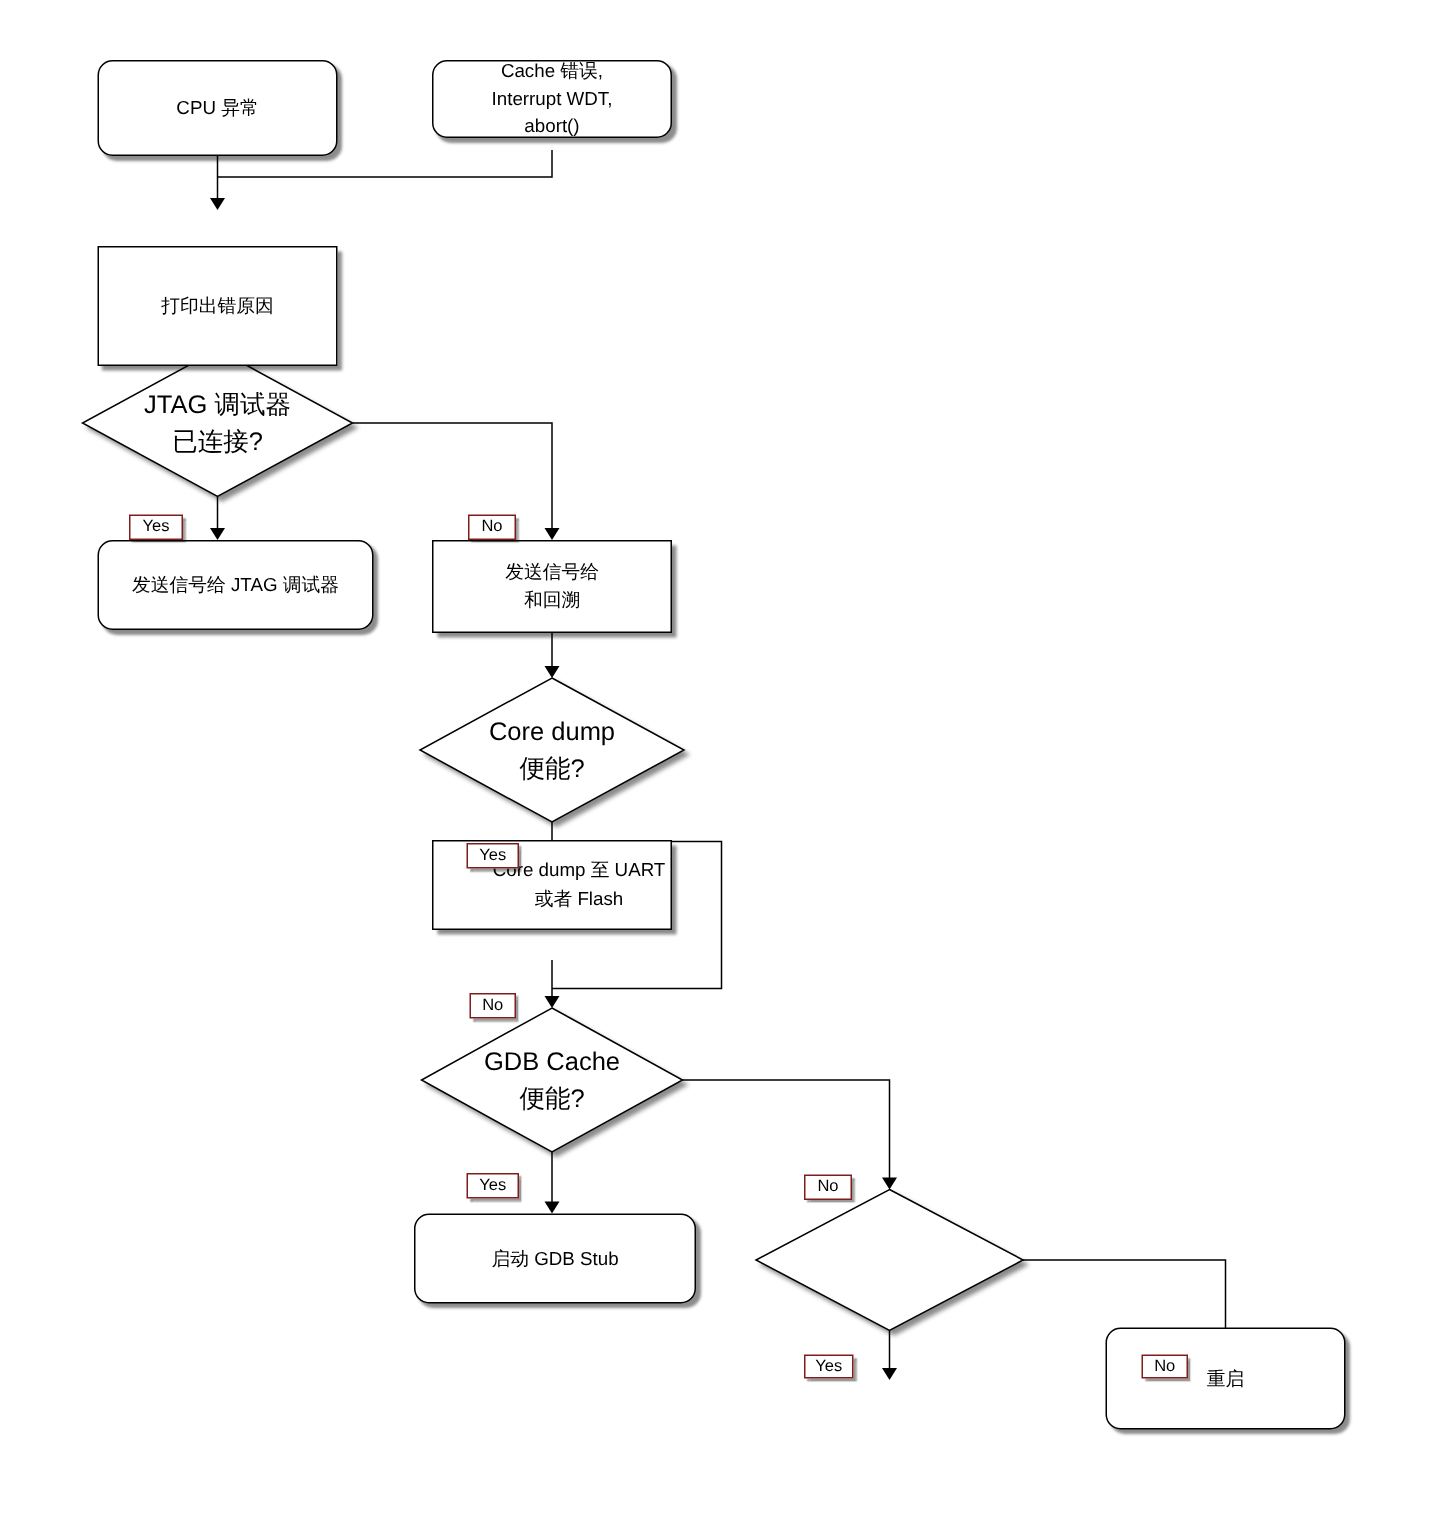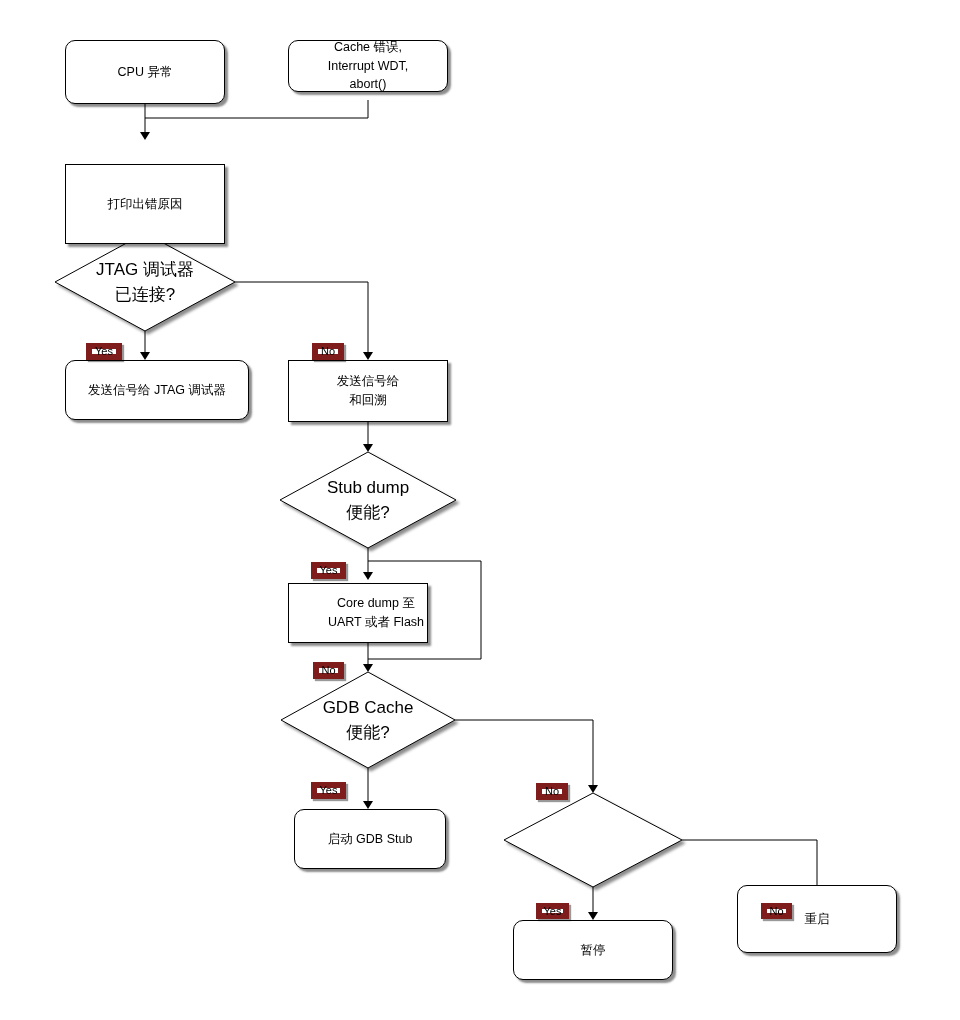--- a/index.html
+++ b/index.html
@@ -43,21 +43,21 @@
     white-space: pre-line;
     pointer-events: none;
   }
   .edge-label {
     position: absolute;
     box-sizing: border-box;
     display: flex;
     align-items: center;
     justify-content: center;
     background: #ffffff;
-    border: 6px solid #7f1d1d;
+    border: 1px solid #7f1d1d;
     font-size: 11px;
     line-height: 1;
     box-shadow: 2px 2px 1px rgba(0,0,0,0.4);
   }
   .diamond-shape { filter: drop-shadow(3px 3px 1.5px rgba(0,0,0,0.45)); }
 </style>
 </head>
 <body>
 
 <div class="canvas">
@@ -108,32 +108,31 @@
 Interrupt WDT,
 abort()</div>
 
   <div class="node" style="left:65px; top:128px; width:160px; height:80px;margin-top:36px;">打印出错原因</div>
 
   <div class="node rounded" style="left:65px; top:360px; width:184px; height:60px;">发送信号给 JTAG 调试器</div>
 
   <div class="node" style="left:288px; top:360px; width:160px; height:62px;">发送信号给
 和回溯</div>
 
-  <div class="node" style="left:288px; top:583px; width:140px; height:60px;padding-left:36px;">Core dump 至 UART 或者 Flash</div>
+  <div class="node" style="left:288px; top:560px; width:160px; height:60px;padding-left:36px;">Core dump 至 UART 或者 Flash</div>
 
-  <div class="node rounded" style="left:294px; top:809px; width:152px; height:60px;">启动 GDB Stub</div>
+  <div class="node rounded" style="left:276px; top:809px; width:188px; height:60px;">启动 GDB Stub</div>
 
-  <div class="node rounded" style="left:513px; top:920px; width:160px; height:60px;">暂停</div>
 
   <div class="node rounded" style="left:737px; top:885px; width:160px; height:68px;">重启</div>
 
   <div class="diamond-label" style="left:85px; top:250px; width:120px; height:64px;">JTAG 调试器
 已连接?</div>
 
-  <div class="diamond-label" style="left:308px; top:468px; width:120px; height:64px;">Stub dump
+  <div class="diamond-label" style="left:308px; top:468px; width:120px; height:64px;">Core dump
 便能?</div>
 
   <div class="diamond-label" style="left:308px; top:688px; width:120px; height:64px;">GDB Cache
 便能?</div>
 
 
   <div class="edge-label" style="left:86px; top:343px; width:36px; height:17px;">Yes</div>
 
   <div class="edge-label" style="left:312px; top:343px; width:32px; height:17px;">No</div>
 

